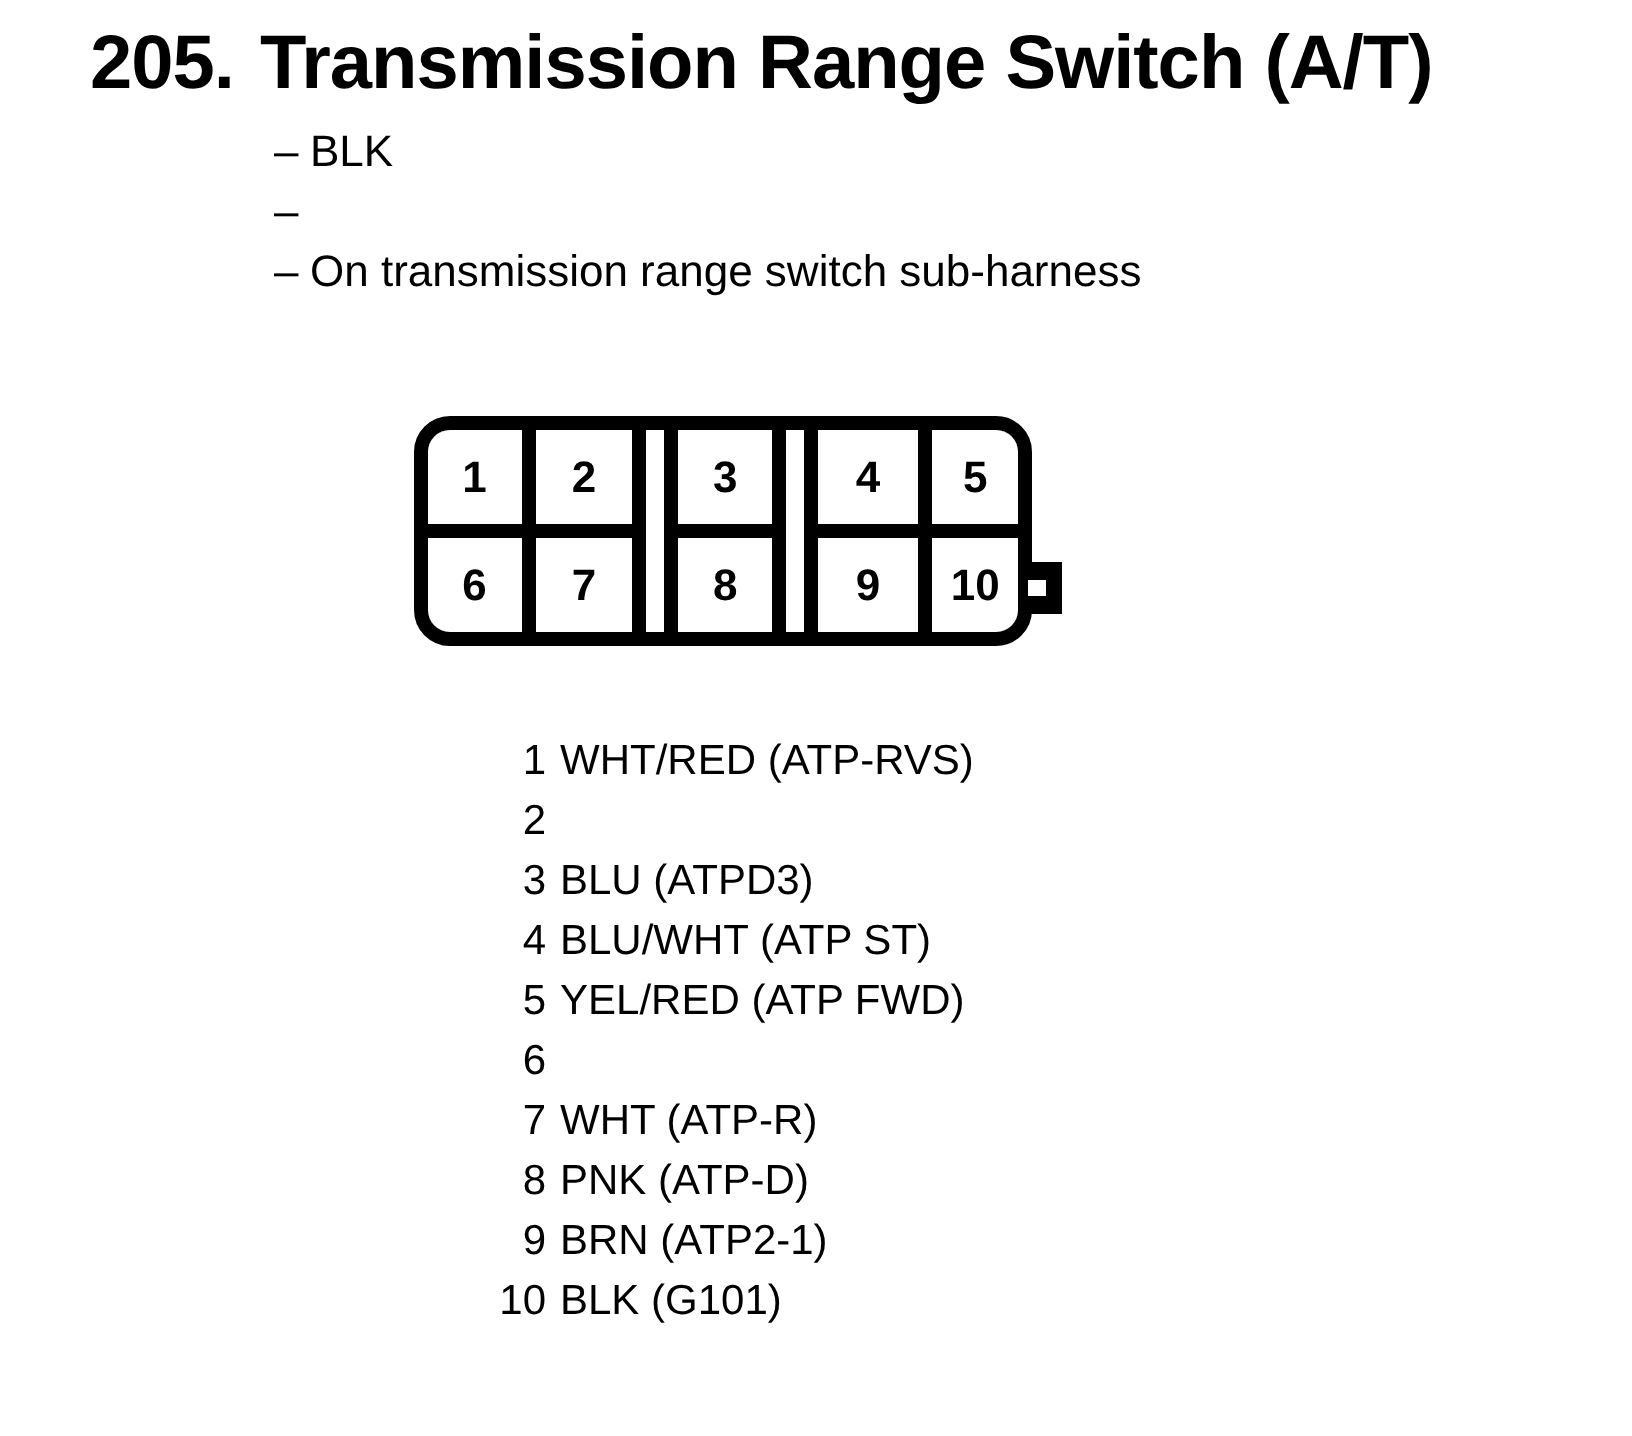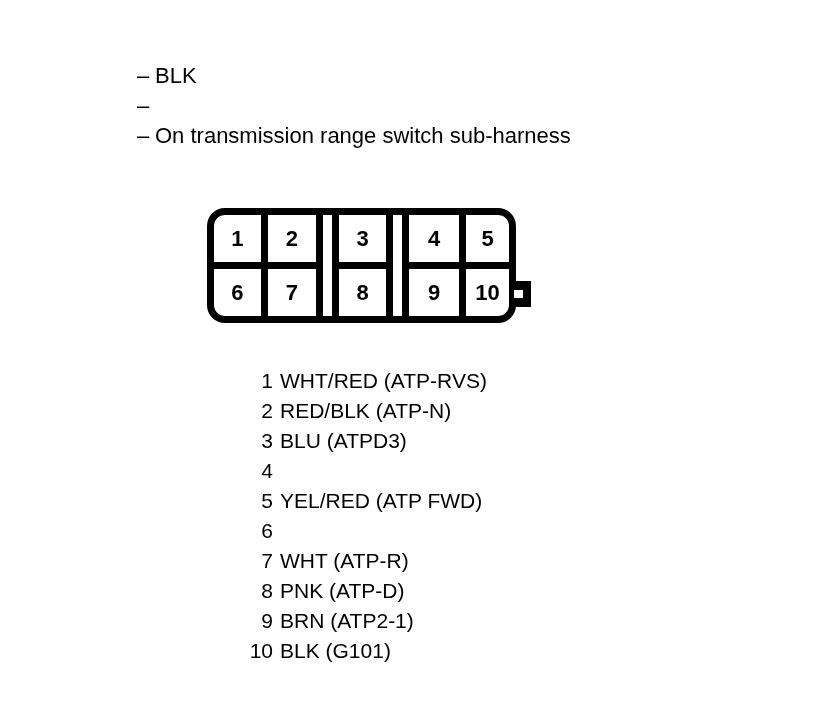--- a/index.html
+++ b/index.html
@@ -141,20 +141,24 @@
   .pin-label {
     margin-left: 7px;
     text-align: right;
   }
 </style>
 </head>
 <body>
 
 <div class="page">
 
+  <div class="header">
+    <span>205.</span>
+    <span>Transmission Range Switch (A/T)</span>
+  </div>
 
   <div class="notes">
     <div class="note-row">
       <span class="note-dash">–</span>
       <span class="note-text">BLK</span>
     </div>
     <div class="note-row">
       <span class="note-dash">–</span>
     </div>
     <div class="note-row">
@@ -183,28 +187,28 @@
     <div class="notch"></div>
   </div>
 
   <div class="pin-list">
     <div class="pin-row">
       <span class="pin-num">1</span>
       <span class="pin-label">WHT/RED (ATP-RVS)</span>
     </div>
     <div class="pin-row">
       <span class="pin-num">2</span>
-      <span class="pin-label">RED/BLK (ATP-N)</span>
     </div>
     <div class="pin-row">
       <span class="pin-num">3</span>
       <span class="pin-label">BLU (ATPD3)</span>
     </div>
     <div class="pin-row">
       <span class="pin-num">4</span>
+      <span class="pin-label">BLU/WHT (ATP ST)</span>
     </div>
     <div class="pin-row">
       <span class="pin-num">5</span>
       <span class="pin-label">YEL/RED (ATP FWD)</span>
     </div>
     <div class="pin-row">
       <span class="pin-num">6</span>
     </div>
     <div class="pin-row">
       <span class="pin-num">7</span>

